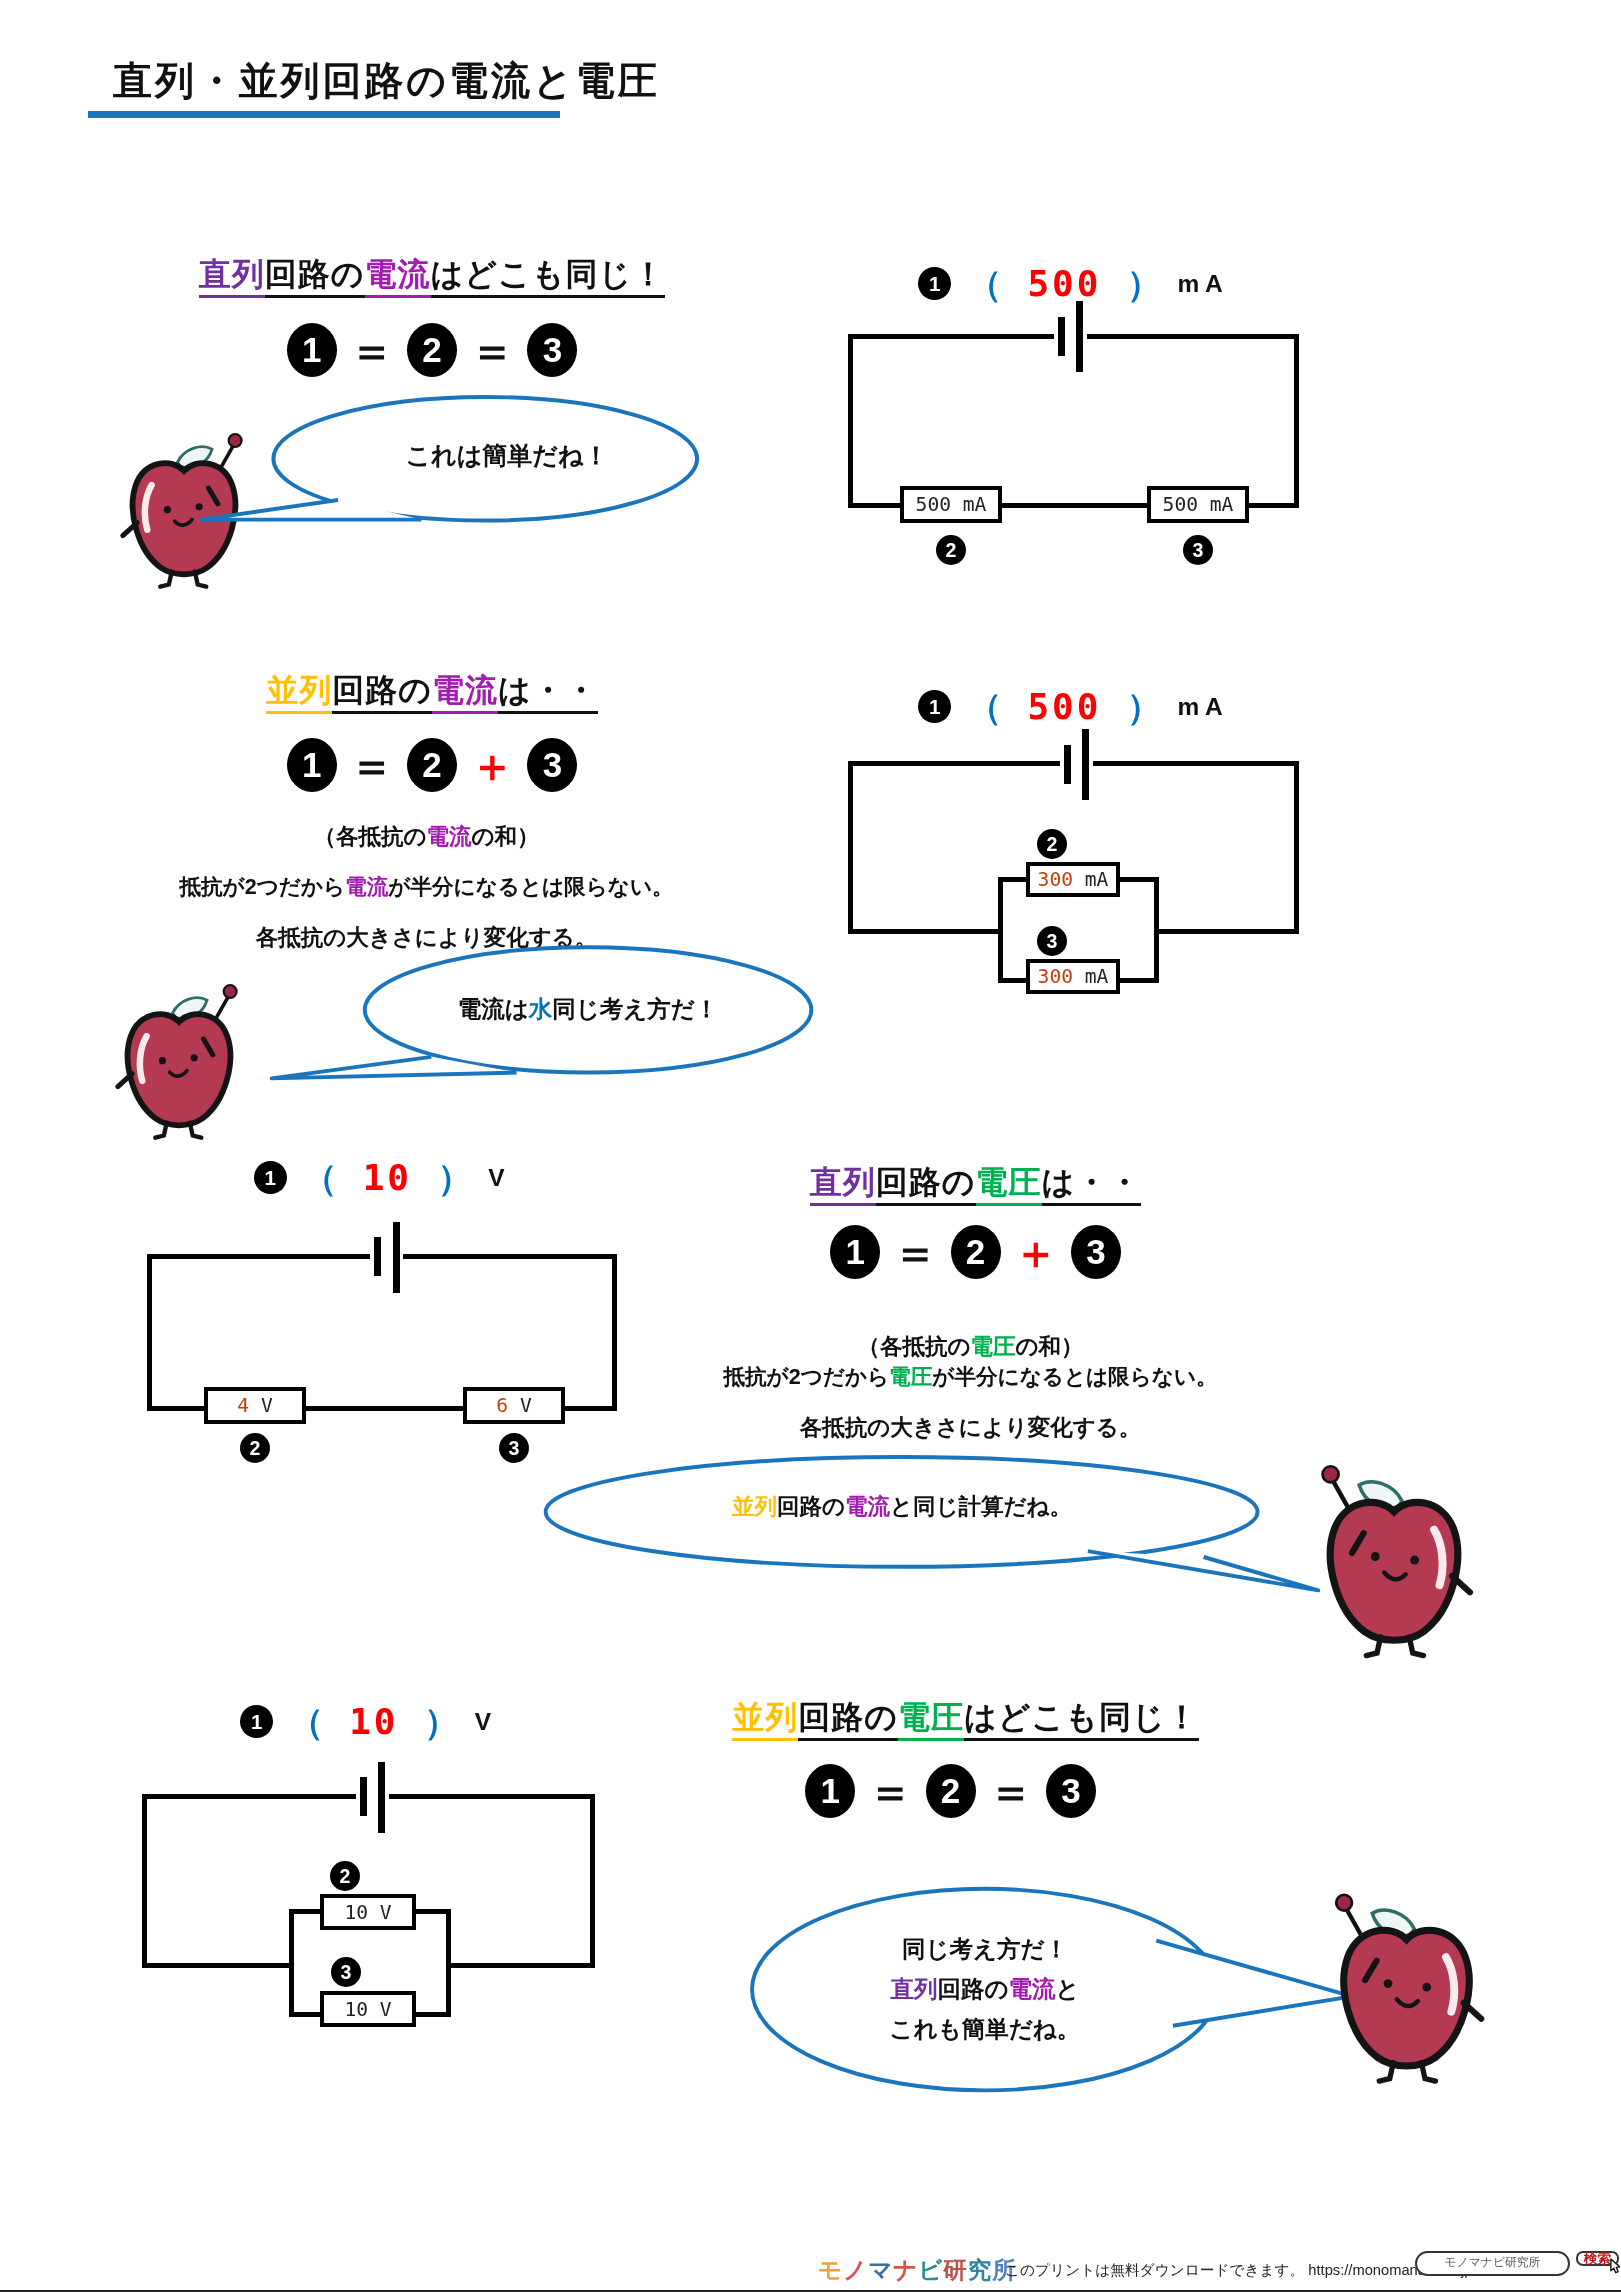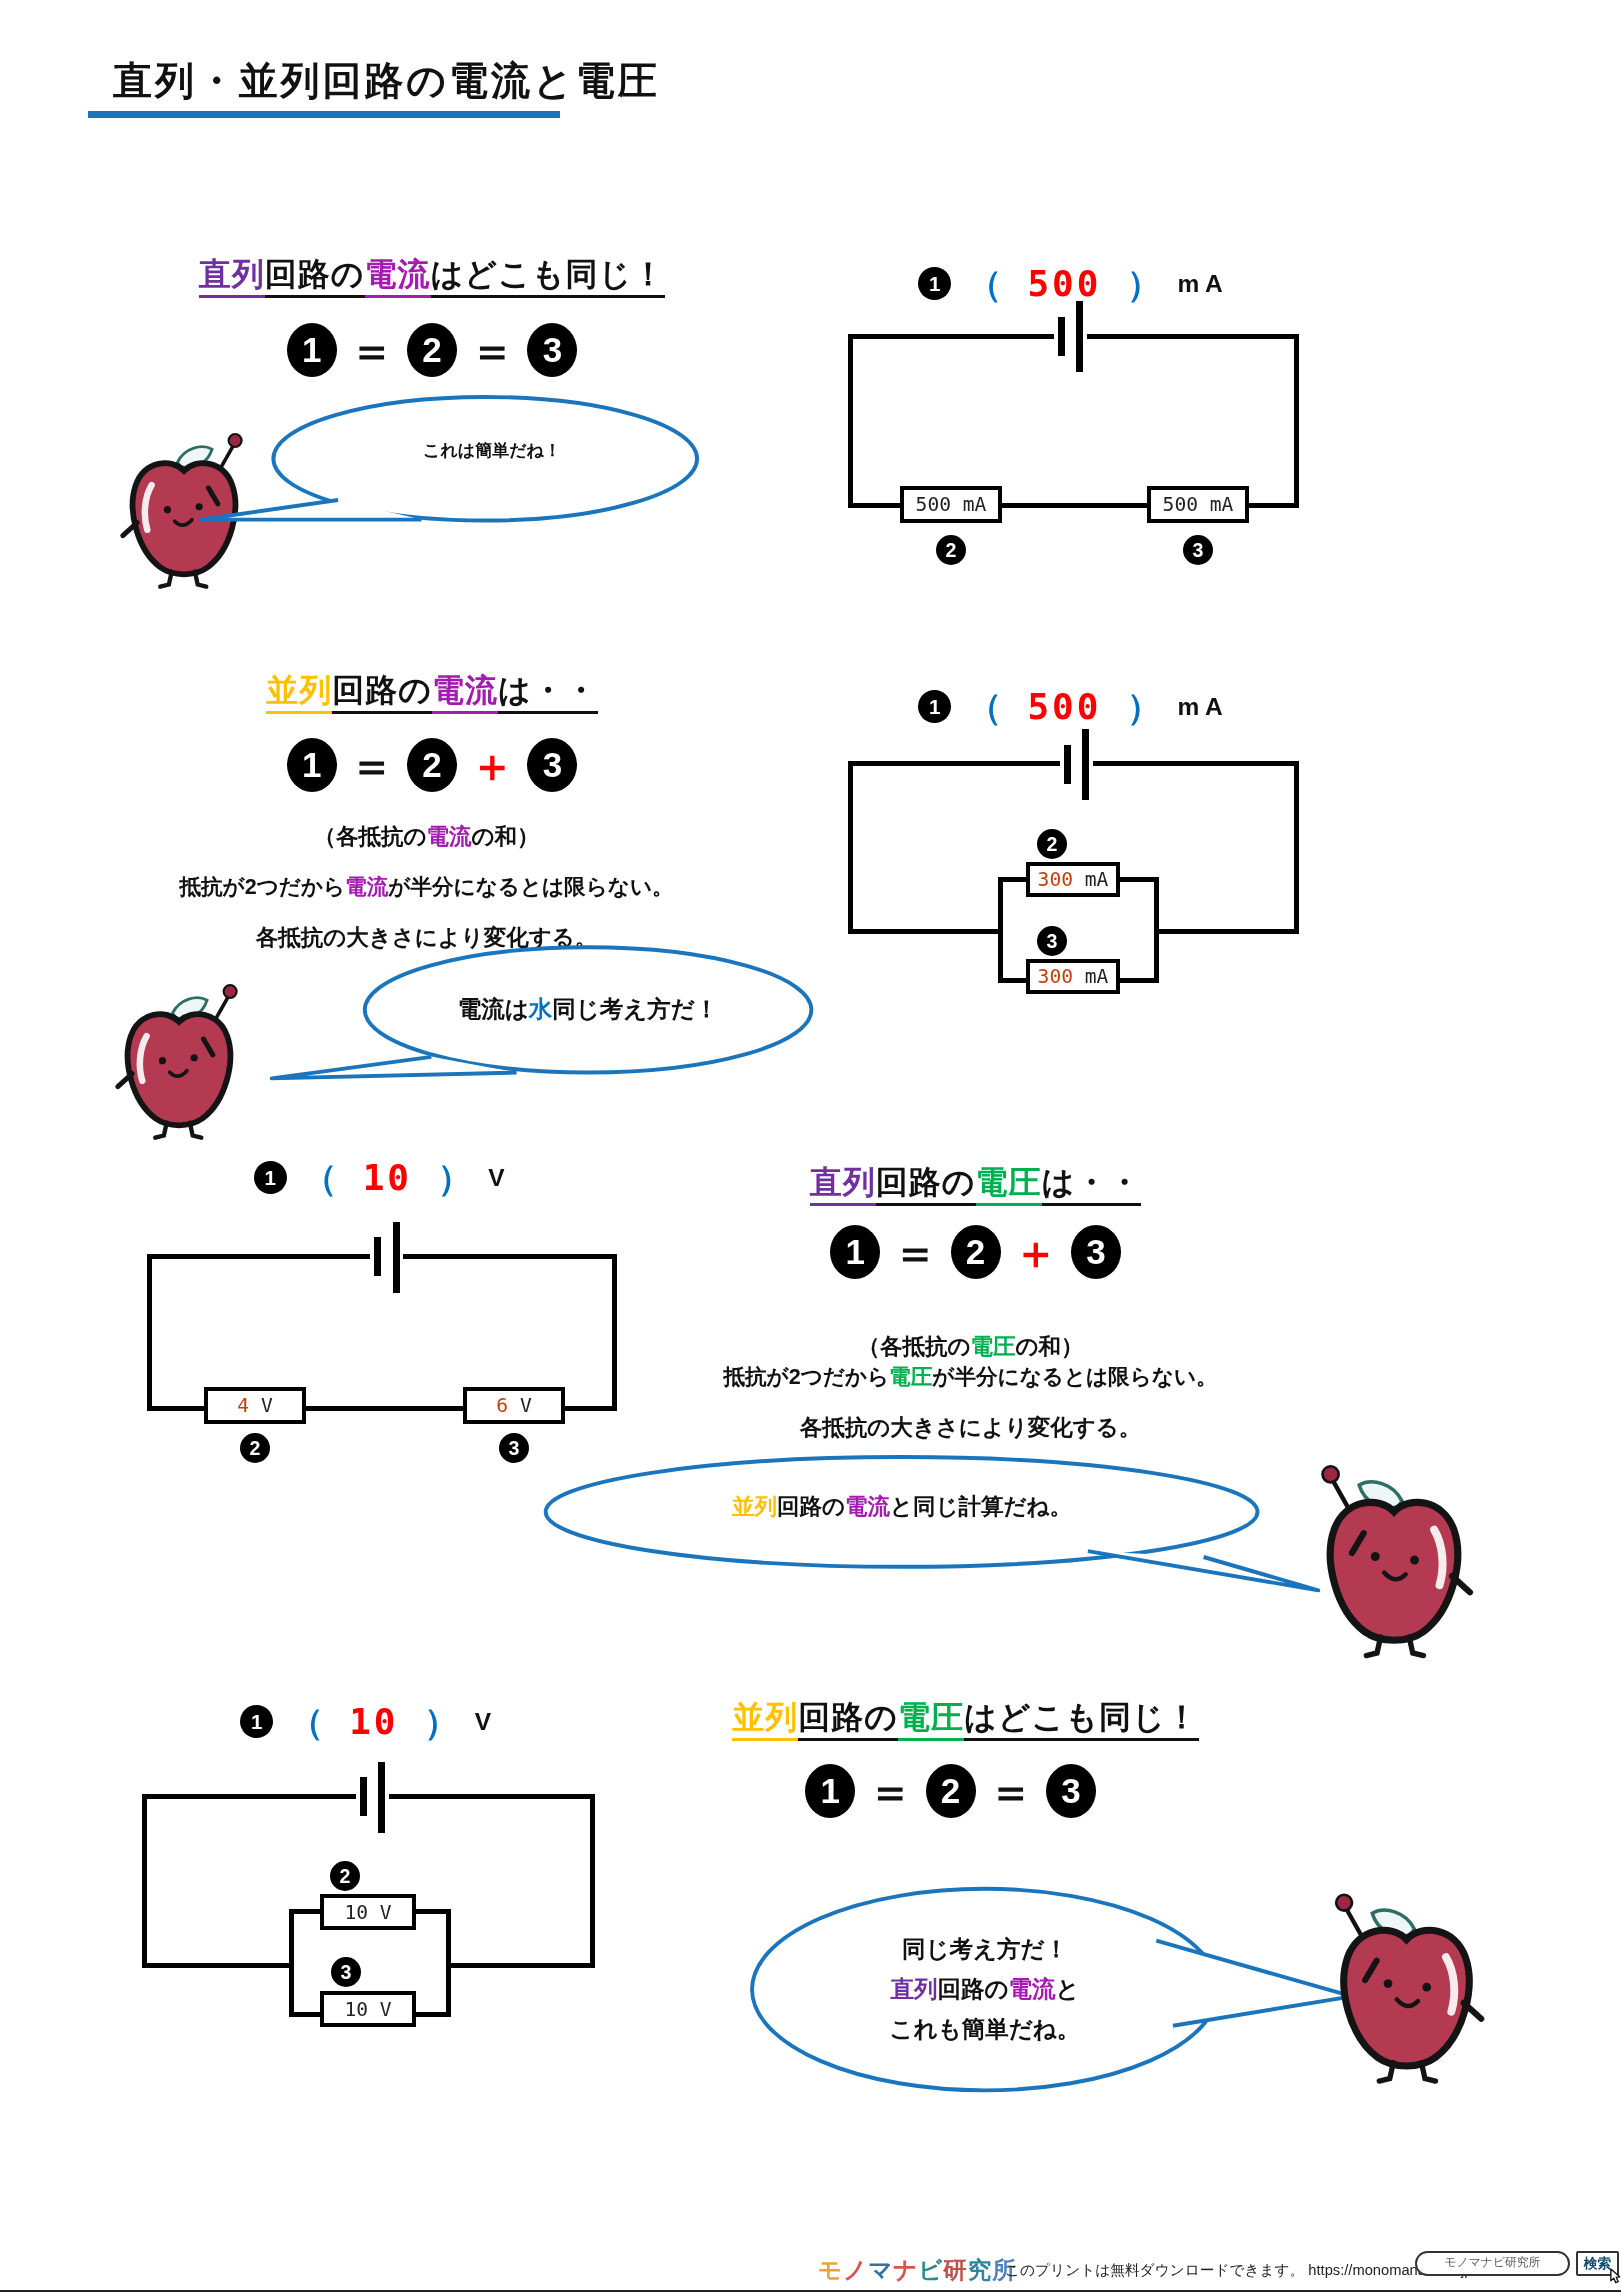--- a/index.html
+++ b/index.html
@@ -52,22 +52,22 @@
   .footer-logo span:nth-child(2){color:#d9534f;}
   .footer-logo span:nth-child(3){color:#3b6fa0;}
   .footer-logo span:nth-child(4){color:#d9534f;}
   .footer-logo span:nth-child(5){color:#2e8b8b;}
   .footer-logo span:nth-child(6){color:#c0504d;}
   .footer-logo span:nth-child(7){color:#31859c;}
   .footer-logo span:nth-child(8){color:#4f81bd;}
   .footer-note{font-size:14.7px;color:#222;white-space:nowrap;}
   .search-box{border:2px solid #333;border-radius:12.7px;width:155px;height:24.5px;display:flex;align-items:center;justify-content:center;
               font-size:11.8px;color:#555;background:#fff;box-sizing:border-box;}
-  .search-btn{border:2px solid #333;border-radius:2px;width:43px;height:25px;display:flex;align-items:center;justify-content:center;
-              font-size:13.7px;color:#0c4a6e;background:#fff;box-sizing:border-box;font-weight:bold;position:relative;}
+  .search-btn{border:2px solid #333;border-radius:7px;width:43px;height:15px;display:flex;align-items:center;justify-content:center;
+              font-size:13.7px;color:#b91c1c;background:#fff;box-sizing:border-box;font-weight:bold;position:relative;}
 </style>
 </head>
 <body>
 
 <div class="page">
 
   <div class="abs title" style="left:113px;top:54px;">直列・並列回路の電流と電圧</div>
   <div class="abs title-bar" style="left:88px;top:111px;width:472px;"></div>
 
   <div class="abs heading" style="left:138px;top:253px;width:588px;">
@@ -93,21 +93,21 @@
     <line x1="142" y1="104" x2="129" y2="82" stroke="#141414" stroke-width="7" stroke-linecap="round"></line>
     <line x1="30" y1="130" x2="10" y2="148" stroke="#141414" stroke-width="7" stroke-linecap="round"></line>
     <path d="M78 198 L74 216 L62 219" stroke="#141414" stroke-width="6" fill="none" stroke-linecap="round"></path>
     <path d="M110 198 L114 216 L126 219" stroke="#141414" stroke-width="6" fill="none" stroke-linecap="round"></path>
   </svg>
 
   <svg class="abs" style="left:191px;top:392px;" width="510" height="162" viewBox="0 0 520 165">
     <ellipse cx="300" cy="68" rx="216" ry="63" fill="#fff" stroke="#1b75bc" stroke-width="4"></ellipse>
     <path d="M 150 110 L 10 130 L 235 130" fill="#fff" stroke="#1b75bc" stroke-width="4" stroke-linejoin="round"></path>
   </svg>
-  <div class="bubble-text" style="left:286px;top:439px;width:412px;font-size:17px;">これは簡単だね！</div>
+  <div class="bubble-text" style="left:301px;top:439px;width:412px;font-size:25px;">これは簡単だね！</div>
 
   <div class="abs" style="left:848px;top:263px;width:451px;height:323px;">
     <div class="meter" style="position:absolute;left:0;top:0;width:451px;">
       <span class="cnum md">1</span>
       <span class="paren">（</span>
       <span class="mval">500</span>
       <span class="paren">）</span>
       <span class="munit">mA</span>
     </div>
     <div class="loop" style="left:0;top:71px;width:451px;height:174px;"></div>

